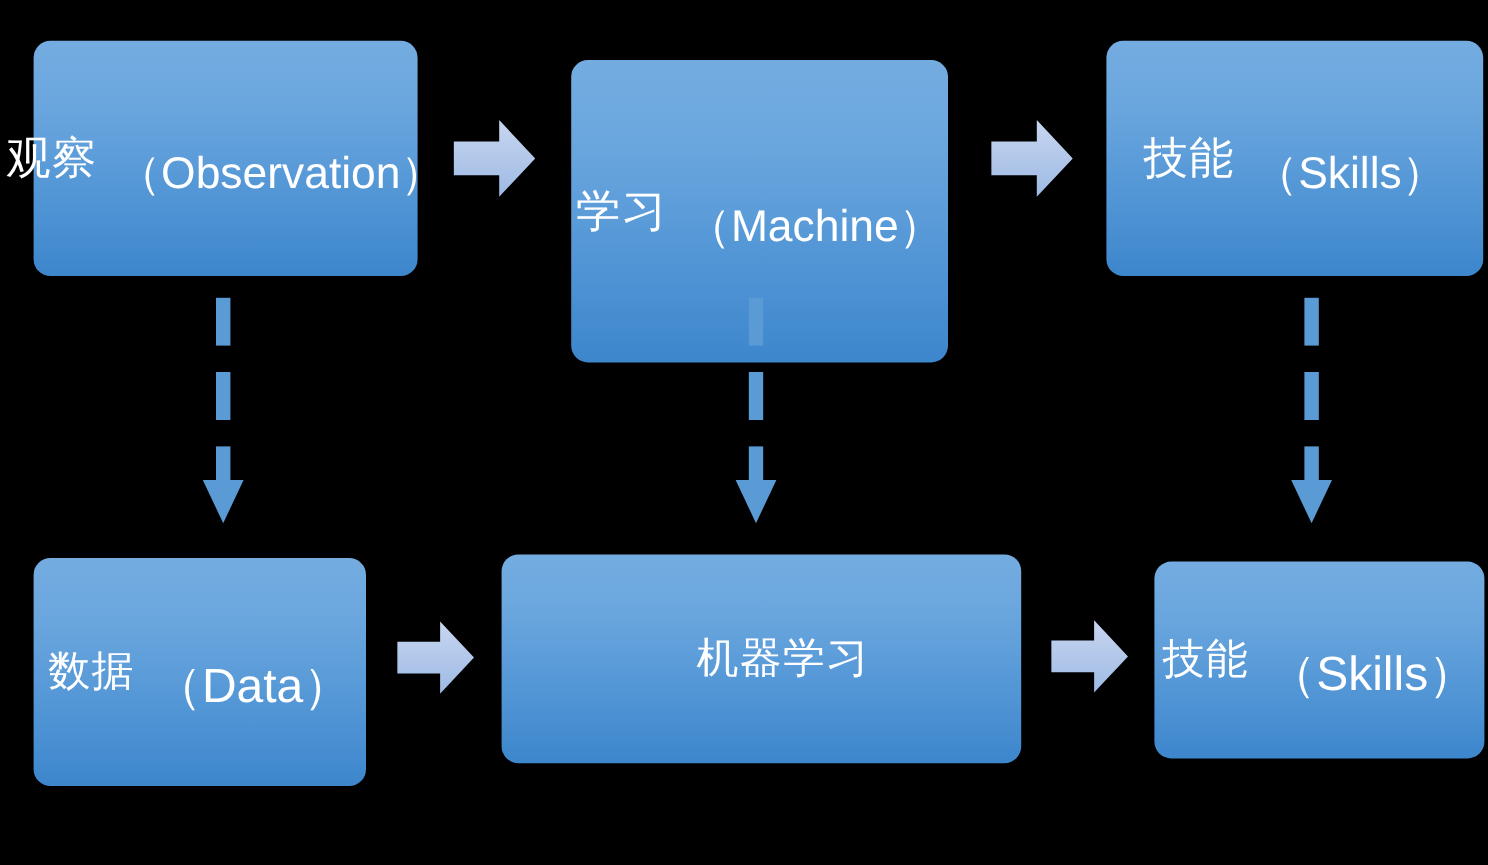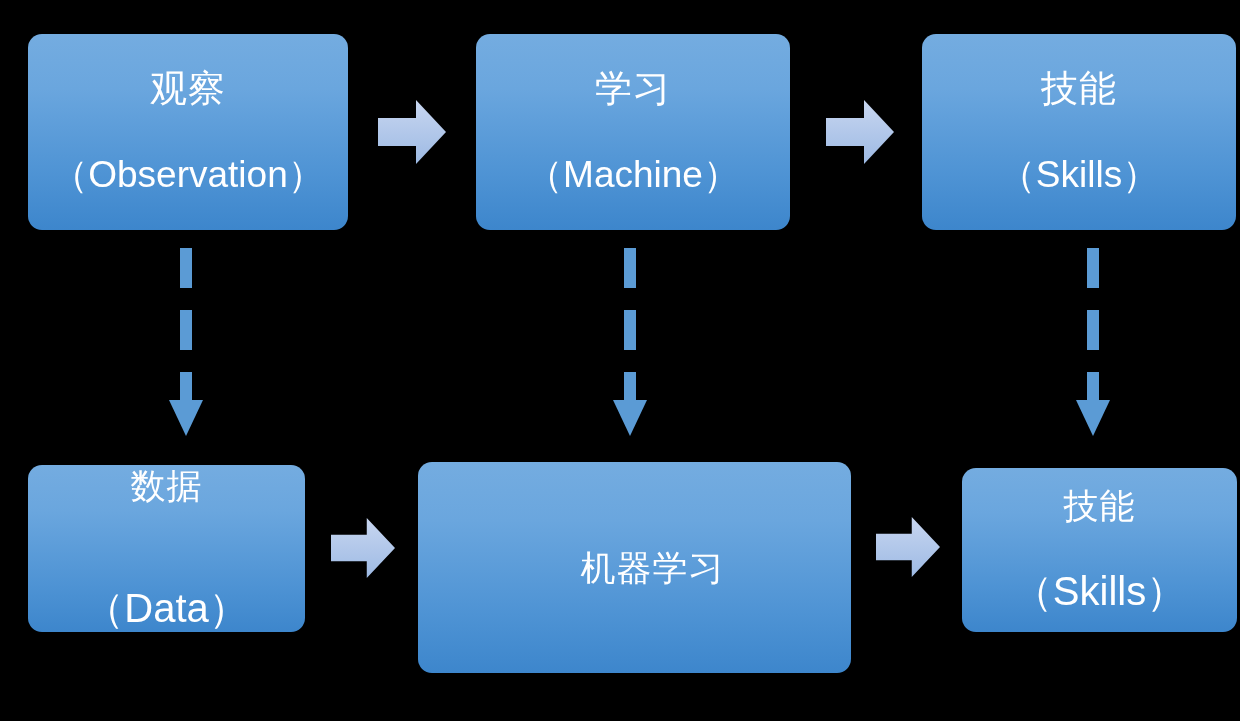--- a/index.html
+++ b/index.html
@@ -20,21 +20,21 @@
   }
 
   
   .node {
     position: absolute;
     box-sizing: border-box;
     border-radius: 14px;
     background: linear-gradient(180deg, #74ACE0 0%, #6AA6DE 28%, #4E93D4 72%, #3D86CC 100%);
     box-shadow: 0 2px 5px rgba(0,0,0,0.45);
     display: flex;
-    flex-direction: column;
+    flex-direction: row;
     align-items: center;
     justify-content: center;
     color: #FFFFFF;
     text-align: center;
     line-height: 1.18;
     gap: 16px;
     -webkit-font-smoothing: antialiased;
   }
   .node .line-cn {
     font-size: 37px;
@@ -64,21 +64,21 @@
 </head>
 <body>
 
 <div id="canvas">
 
   <div class="node" style="left:28px; top:34px; width:320px; height:196px;">
     <div class="line-cn">观察</div>
     <div class="line-en">（Observation）</div>
   </div>
 
-  <div class="node" style="left:476px; top:34px; width:314px; height:196px;">
+  <div class="node" style="left:476px; top:50px; width:314px; height:252px;">
     <div class="line-cn">学习</div>
     <div class="line-en">（Machine）</div>
   </div>
 
   <div class="node" style="left:922px; top:34px; width:314px; height:196px;">
     <div class="line-cn">技能</div>
     <div class="line-en">（Skills）</div>
   </div>
 
   <div class="block-arrow" style="left:378px; top:98px; width:68px; height:68px;">
@@ -131,26 +131,26 @@
     <svg viewBox="0 0 40 188" preserveAspectRatio="none">
       <g fill="#5B9BD5">
         <rect x="14" y="0" width="12" height="40"></rect>
         <rect x="14" y="62" width="12" height="40"></rect>
         <rect x="14" y="124" width="12" height="32"></rect>
         <polygon points="3,152 37,152 20,188"></polygon>
       </g>
     </svg>
   </div>
 
-  <div class="node small" style="left:28px; top:465px; width:277px; height:167px;justify-content:space-between;">
+  <div class="node small" style="left:28px; top:465px; width:277px; height:190px;">
     <div class="line-cn">数据</div>
     <div class="line-en">（Data）</div>
   </div>
 
-  <div class="node small" style="left:418px; top:462px; width:433px; height:211px;padding-left:36px;">
+  <div class="node small" style="left:418px; top:462px; width:433px; height:174px;padding-left:36px;">
     <div class="line-cn">机器学习</div>
   </div>
 
   <div class="node small" style="left:962px; top:468px; width:275px; height:164px;">
     <div class="line-cn">技能</div>
     <div class="line-en">（Skills）</div>
   </div>
 
   <div class="block-arrow" style="left:331px; top:516px; width:64px; height:64px;">
     <svg viewBox="0 0 68 68" preserveAspectRatio="none">

